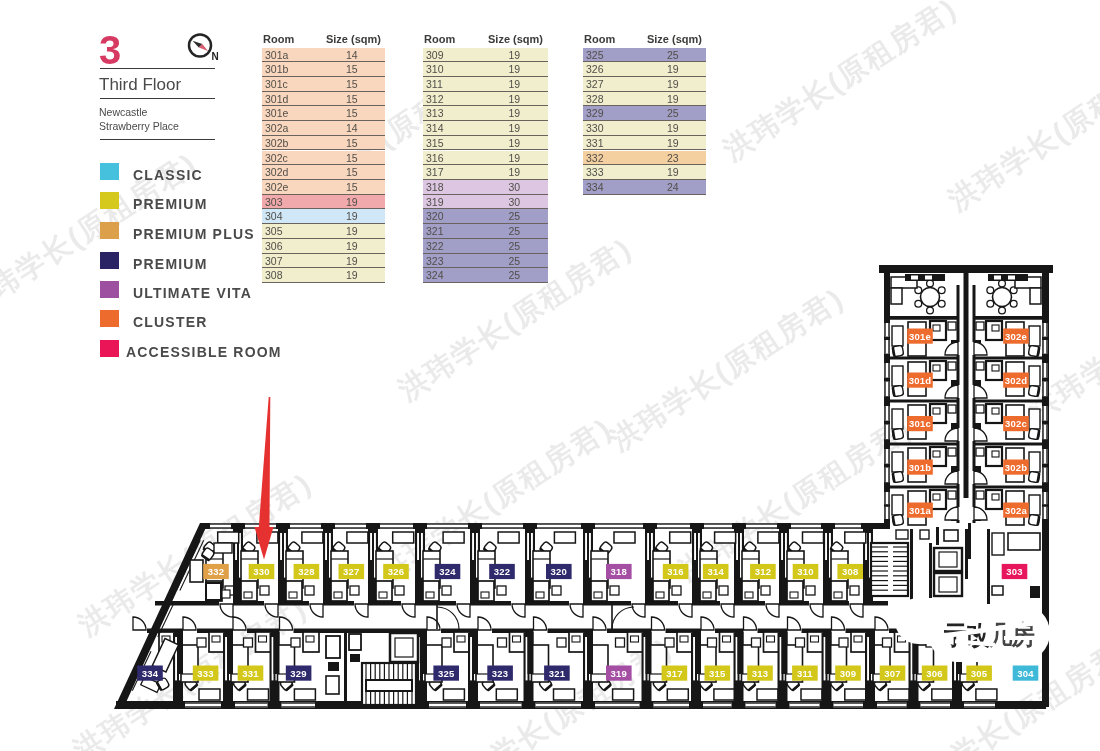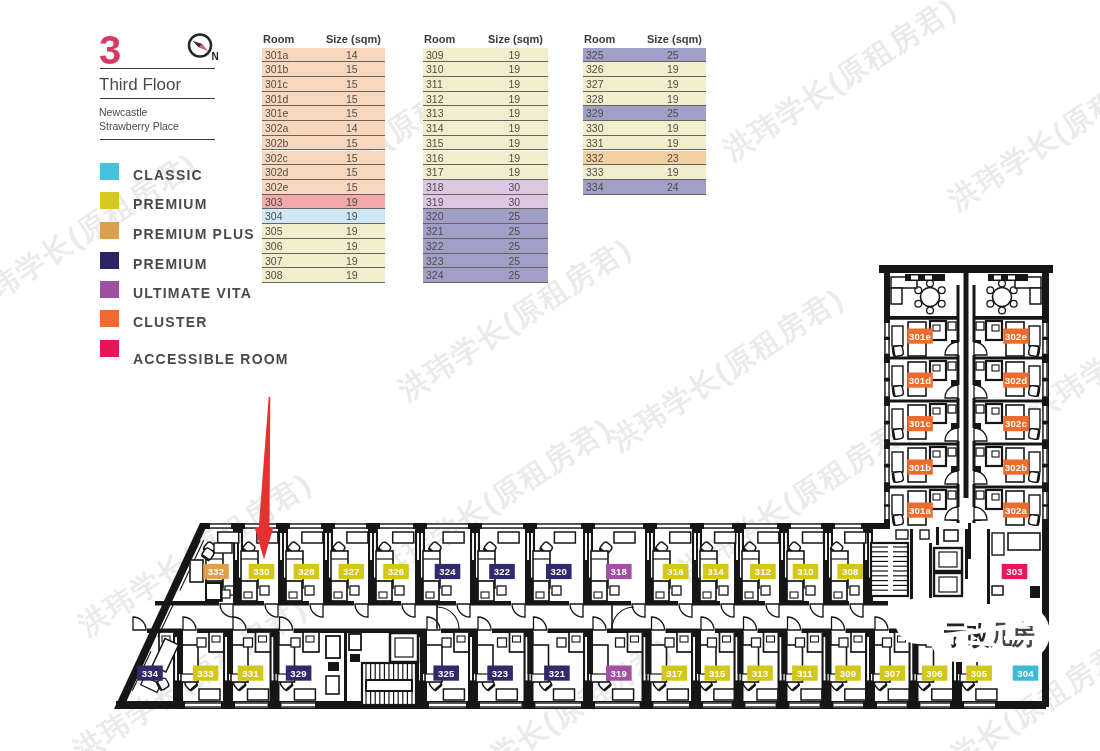--- a/index.html
+++ b/index.html
@@ -61,21 +61,21 @@
 <div style="position:absolute;left:100px;top:252px;width:19px;height:17px;background:#2a2465;"></div>
 <div class="leg" style="left:133px;top:256px;">PREMIUM</div>
 
 <div style="position:absolute;left:100px;top:281px;width:19px;height:17px;background:#9d50a0;"></div>
 <div class="leg" style="left:133px;top:285px;">ULTIMATE VITA</div>
 
 <div style="position:absolute;left:100px;top:310px;width:19px;height:17px;background:#ee6b2e;"></div>
 <div class="leg" style="left:133px;top:314px;">CLUSTER</div>
 
 <div style="position:absolute;left:100px;top:340px;width:19px;height:17px;background:#ea1556;"></div>
-<div class="leg" style="left:133px;top:344px;margin-top:7px;">ACCESSIBLE ROOM</div>
+<div class="leg" style="left:126px;top:344px;">ACCESSIBLE ROOM</div>
 
 <div class="tbl" style="left:262px;top:33px;width:123px;height:254px;">
 <div class="hdr" style="position:absolute;left:1px;top:0px;">Room</div>
       <div class="hdr" style="position:absolute;left:52%;width:40%;text-align:center;top:0px;">Size (sqm)</div>
 <div class="row" style="top:14.5px;height:13.7px;background:#f9d7be;">
         <span class="rn">301a</span>
         <span class="rs">14</span>
       </div>
 <div class="row" style="top:29.2px;height:13.7px;background:#f9d7be;">
         <span class="rn">301b</span>

